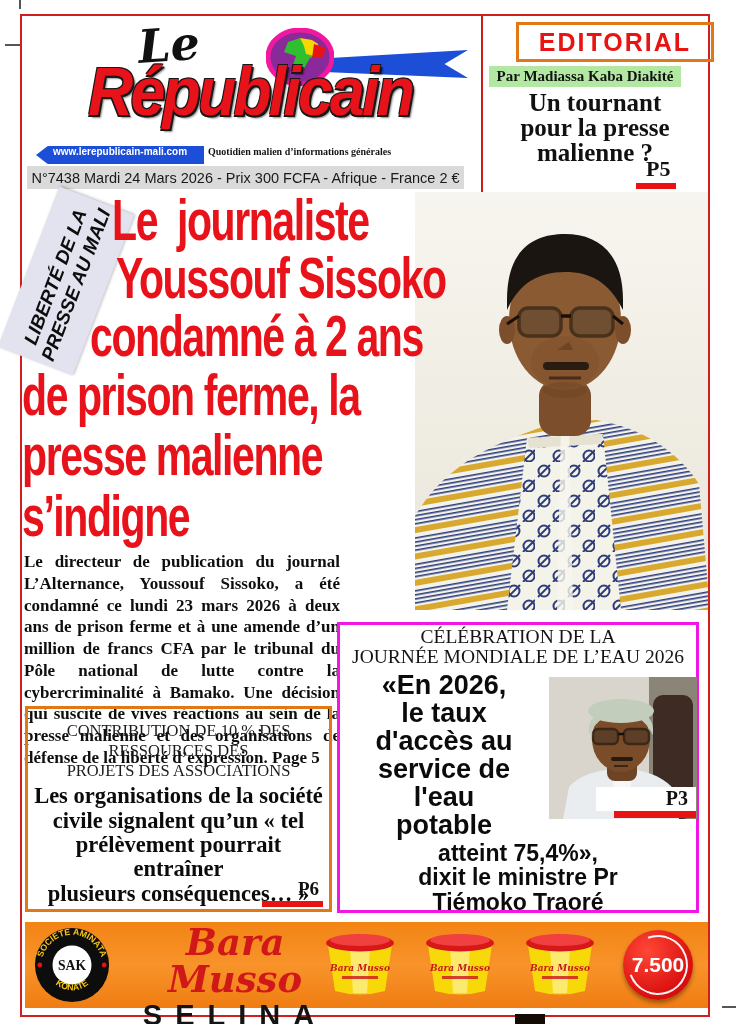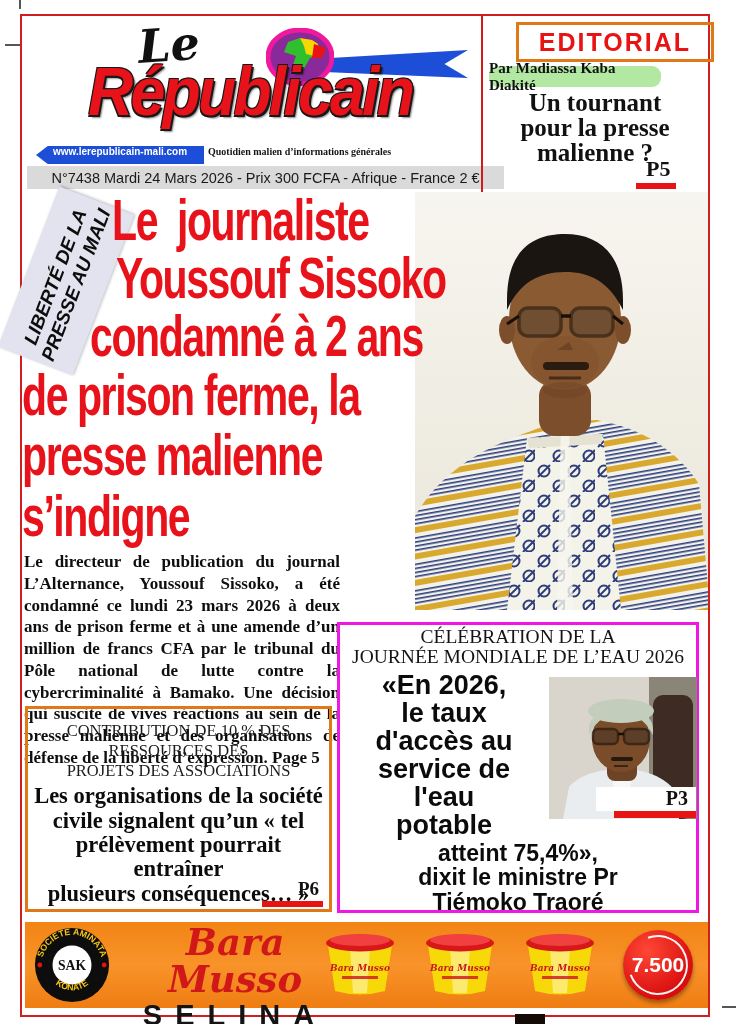--- a/index.html
+++ b/index.html
@@ -19,31 +19,31 @@
   .title{position:absolute;left:88px;top:52px;width:400px;font-weight:700;font-style:italic;
          font-size:68px;letter-spacing:-3px;color:#e8121a;white-space:nowrap;
          transform:scaleX(0.92);transform-origin:0 0;
          text-shadow:2px 2px 0 #181818,-1px -1px 0 #181818,1px -1px 0 #181818,-1px 2px 0 #181818,3px 3px 2px rgba(0,0,0,.45);}
   .url-ribbon{position:absolute;left:36px;top:146px;width:168px;height:18px;background:#1c4ed8;
               clip-path:polygon(0 50%,7% 0,100% 0,100% 100%,7% 100%);
               display:flex;align-items:flex-start;justify-content:center;}
   .url-ribbon span{color:#fff;font-size:10px;font-weight:700;}
   .tagline{position:absolute;left:208px;top:146px;width:260px;font-family:"Liberation Serif",serif;
            font-weight:700;font-size:10px;color:#151515;}
-  .issue-strip{position:absolute;left:27px;top:166px;width:477px;height:23px;background:#dadada;
+  .issue-strip{position:absolute;left:27px;top:166px;width:437px;height:23px;background:#dadada;
                display:flex;align-items:center;justify-content:center;}
   .issue-strip span{font-size:14.5px;color:#1a1a1a;}
 
   
   .ed-divider{position:absolute;left:481px;top:16px;width:2px;height:180px;background:#d11a1a;}
   .ed-badge{position:absolute;left:516px;top:22px;width:192px;height:34px;border:3px solid #e07818;
             display:flex;align-items:center;justify-content:center;}
   .ed-badge span{color:#e81313;font-weight:700;font-size:25px;letter-spacing:2px;}
-  .ed-byline{position:absolute;left:489px;top:66px;width:172px;height:21px;background:#b2e8a2;
-             border-radius:9px;display:flex;align-items:center;justify-content:center;}
+  .ed-byline{position:absolute;left:489px;top:66px;width:192px;height:21px;background:#b2e8a2;
+             border-radius:0;display:flex;align-items:center;justify-content:center;}
   .ed-byline span{font-family:"Liberation Serif",serif;font-weight:700;font-size:15px;color:#111;}
   .ed-title{position:absolute;left:486px;top:90px;width:218px;text-align:center;
             font-family:"Liberation Serif",serif;font-weight:700;font-size:25px;line-height:1.0;color:#111;}
   .ed-pref{position:absolute;left:636px;top:156px;font-family:"Liberation Serif",serif;
            font-weight:700;font-size:22px;color:#111;border-bottom:6px solid #e81313;padding:0 6px 1px 10px;}
 
   
   .press-banner{position:absolute;left:66px;top:281px;width:172px;height:80px;background:#e2e3ee;
                 transform:translate(-50%,-50%) rotate(-69deg);display:flex;flex-direction:column;
                 align-items:center;justify-content:center;box-shadow:1px 1px 3px rgba(0,0,0,.25);}

